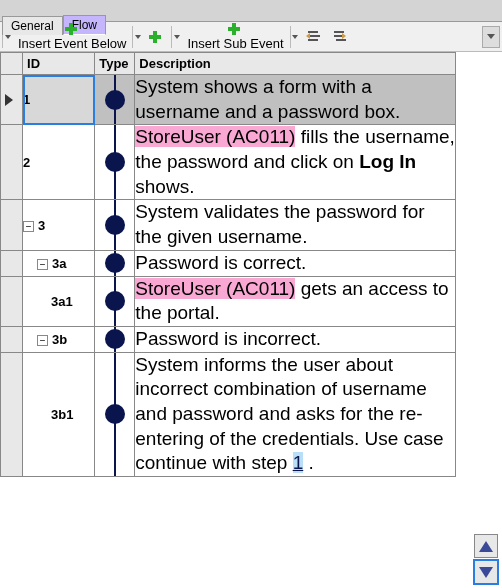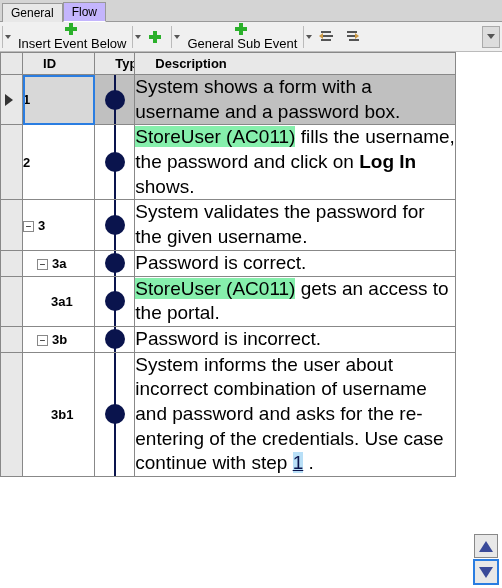--- a/index.html
+++ b/index.html
@@ -22,21 +22,21 @@
     padding-left: 2px;
   }
   .tab {
     padding: 2px 8px;
     font-size: 12px;
     border: 1px solid #999;
     border-bottom: none;
     background: #e8e8e8;
     margin-right: 0px;
     position: relative;
-    top: 1px;
+    top: 14px;
     cursor: pointer;
   }
   .tab.active {
     background: #c4b5fd;
     border-bottom: 1px solid #fff;
   }
   .toolbar {
     display: flex;
     align-items: center;
     background: #f0f0f0;
@@ -123,21 +123,21 @@
     padding: 0;
     vertical-align: middle;
     text-align: left;
     overflow: hidden;
   }
   table.grid th {
     background: #e8e8e8;
     font-weight: bold;
     font-size: 13px;
     height: 22px;
-    padding: 2px 20px;
+    padding: 2px 4px;
   }
   .col-handle { width: 22px; }
   .col-id { width: 72px; }
   .col-type { width: 40px; }
   .col-desc { width: 320px; }
   .row-handle {
     background: #e8e8e8;
     text-align: center;
   }
   .row-handle.sel {
@@ -187,21 +187,21 @@
     transform:translate(-50%,-50%);
   }
   td.desc-cell {
     font-size: 19px;
     padding: 4px 4px;
     background:#fff;
     line-height: 1.3;
   }
   tr.sel td.desc-cell, tr.sel td.type-cell { background: #c0c0c0; }
   tr.sel td.type-cell .type-line, tr.sel td.type-cell .type-dot { z-index:1; }
-  .hl { background: #86efac; }
+  .hl { background: #f9a8d4; }
   .link { background: #b8dff7; text-decoration: underline; color:#0a144d; cursor:pointer; }
   .bold { font-weight: bold; }
 
   .nav-btns {
     position:absolute;
     right: 4px; bottom: 4px;
     display:flex; flex-direction:column; gap:2px;
   }
   .nav-btn {
     width: 24px; height: 24px;
@@ -229,21 +229,21 @@
     <span class="plus-icon"></span>
     <span>Insert Event Below</span>
   </div>
   <div class="split"></div>
   <div class="tb-btn">
     <span class="plus-icon"></span>
   </div>
   <div class="split"></div>
   <div class="tb-btn">
     <span class="plus-icon"></span>
-    <span>General Sub Event</span>
+    <span>Insert Sub Event</span>
   </div>
   <div class="split"></div>
   <div class="tb-btn">
     <span class="indent-icon out">
       <span class="bar b1"></span>
         <span class="bar b2"></span>
         <span class="bar b3"></span>
         <span class="arr"></span>
     </span>
   </div>

